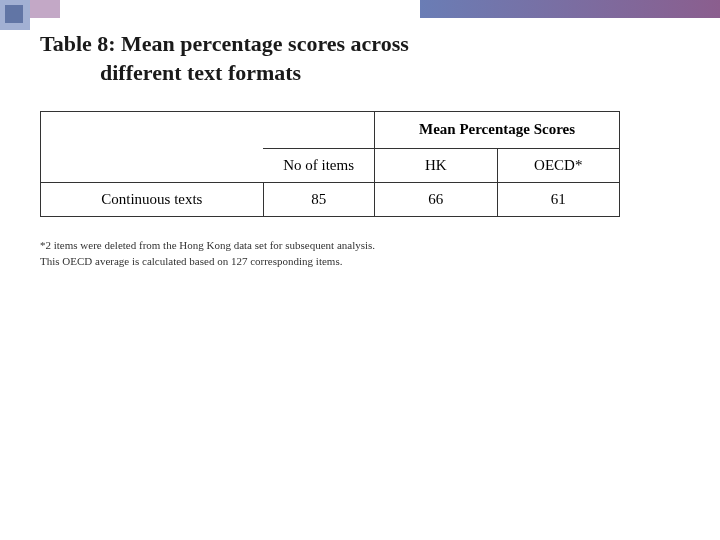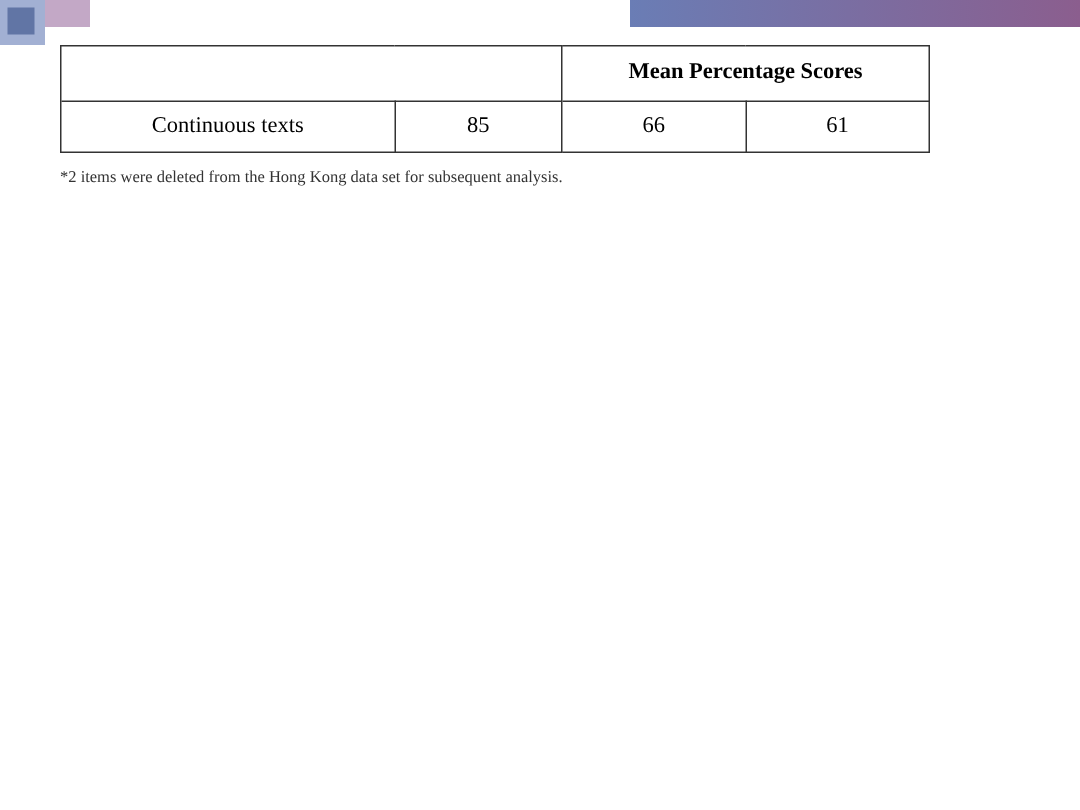--- a/index.html
+++ b/index.html
@@ -90,57 +90,68 @@
     .empty-cell {
       background: #fff;
       border-right: none;
     }
 
     .empty-cell-2 {
       border-left: none;
     }
 
     .footnote {
-      margin-top: 8px;
+      margin-top: 20px;
       font-size: 11px;
       color: #333;
       line-height: 1.5;
     }
   </style>
 </head>
 <body>
 
 <div class="corner-decoration">
   <svg width="60" height="60" xmlns="http://www.w3.org/2000/svg">
     <rect x="0" y="0" width="30" height="30" fill="#7a8fc0" opacity="0.7"></rect>
     <rect x="5" y="5" width="18" height="18" fill="#5a6fa0" opacity="0.9"></rect>
     <rect x="30" y="0" width="30" height="18" fill="#9b6ea0" opacity="0.6"></rect>
   </svg>
 </div>
 
 <div class="header-bar"></div>
 
 <div class="page-content">
 
+  <div class="page-title">
+    <span>Table 8: Mean percentage scores across</span><br>
+    <span style="padding-left: 60px;">different text formats</span>
+  </div>
 
   <table>
     <thead>
       <tr>
         <td class="col-text-type empty-cell" style="border-bottom: none; border-right: none;"></td>
         <td class="col-no-items empty-cell-2" style="border-bottom: none; border-left: none;"></td>
         <td colspan="2" class="header-main">Mean Percentage Scores</td>
+      </tr>
+      <tr>
+        <td class="col-text-type" style="border-top: none; border-right: none;"></td>
+        <td class="col-no-items" style="border-left: none;">No of items</td>
+        <td class="col-hk">HK</td>
+        <td class="col-oecd">OECD*</td>
       </tr>
     </thead>
     <tbody>
     <tr>
           <td class="col-text-type">Continuous texts</td>
           <td class="col-no-items">85</td>
           <td class="col-hk">66</td>
           <td class="col-oecd">61</td>
         </tr>
       </tbody>
   </table>
 
   <p class="footnote">
     <span>*2 items were deleted from the Hong Kong data set for subsequent analysis.</span><br>
+    <span>This OECD average is calculated based on 127 corresponding items.</span>
   </p>
 
 </div>
 
 </body></html>

